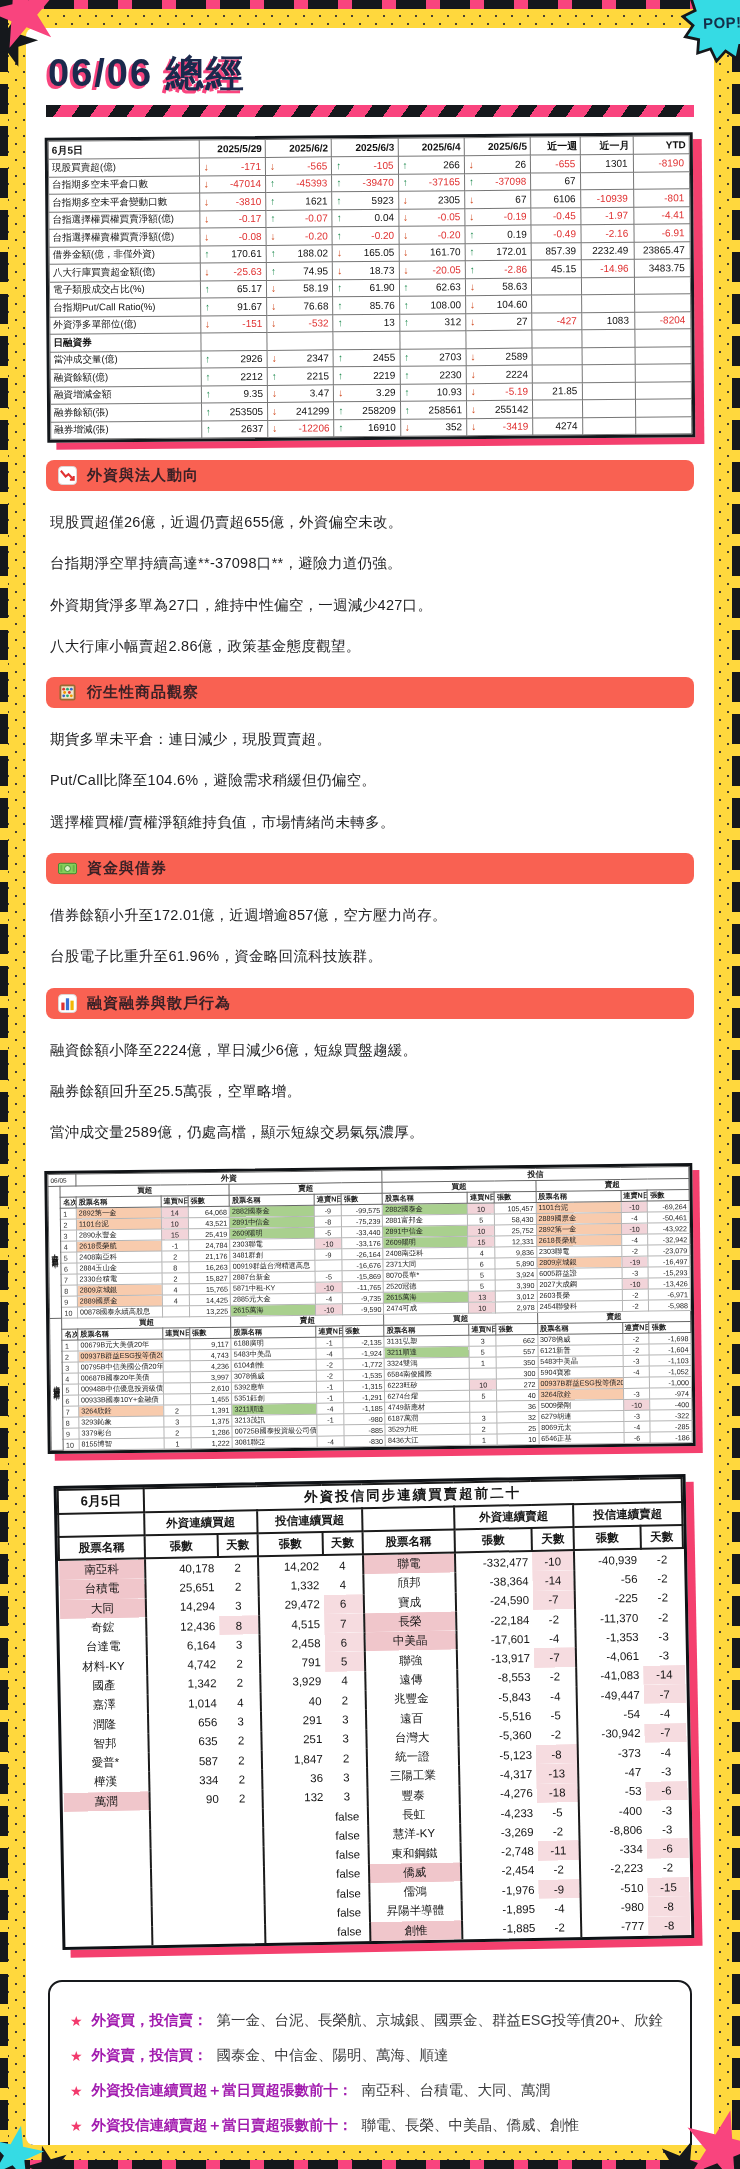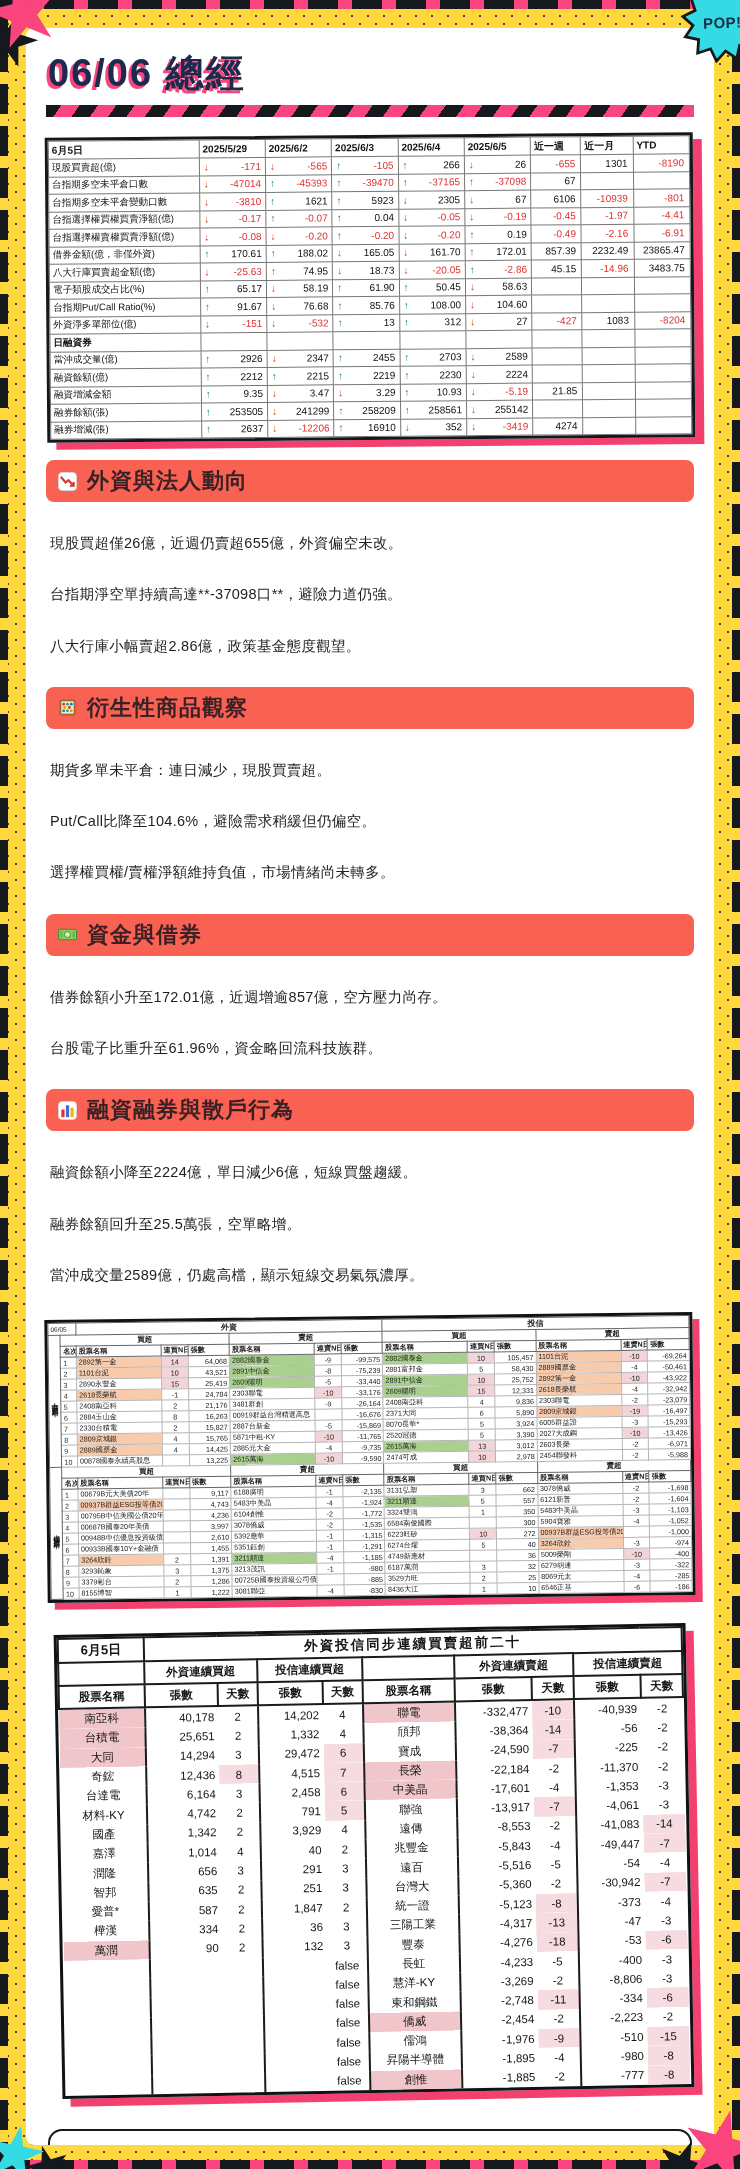--- a/index.html
+++ b/index.html
@@ -33,39 +33,39 @@
   .card{position:absolute;left:26px;right:26px;top:28px;bottom:24px;background:#ffffff;border-radius:8px;
         padding:16px 20px;box-sizing:border-box;z-index:3;overflow:hidden;}
   h1.title{margin:4px 0 6px 2px;font-size:38px;font-weight:900;color:#1b2a4d;letter-spacing:2px;
            text-shadow:-3px 3px 0 #f9447e;}
   .stripe{height:12px;width:100%;margin:0 0 18px 0;
           background:repeating-linear-gradient(-55deg,#f9447e 0 15px,#15181c 15px 30px);}
   
   .tblwrap{background:#fff;border:3px solid #14181c;box-shadow:9px 7px 0 #f4406e;transform:rotate(-0.5deg);}
   #macro{width:100%;border-collapse:collapse;font-size:10px;color:#111;table-layout:fixed;}
   #macro th,#macro td{border:1px solid #777;padding:1.5px 3px;height:13.5px;overflow:hidden;white-space:nowrap;}
-  #macro th.ch{font-weight:700;text-align:left;font-size:10px;}
+  #macro th.ch{font-weight:700;text-align:right;font-size:10px;}
   #macro th.l{text-align:left;}
   #macro td.lab{text-align:left;font-size:9.6px;}
   #macro td.lab.sec{font-weight:800;}
   #macro td.dc{padding:1.5px 4px;}
   #macro td.dc .cellflex{display:flex;justify-content:space-between;align-items:center;}
   #macro .ar{font-weight:900;font-size:10px;}
   #macro .ar.up{color:#1d8a4e;}
   #macro .ar.dn{color:#d14a1f;}
   #macro .v,#macro td.sum{text-align:right;}
   #macro td.sum{padding-right:5px;}
   #macro .neg{color:#e03131;}
   
   .secbar{display:flex;align-items:center;gap:10px;background:#f96152;border-radius:8px;
           padding:6px 12px;margin:20px 0 6px 0;}
   .secbar .secicon{width:19px;height:19px;display:inline-block;}
   .secbar .secicon svg{width:19px;height:19px;display:block;}
-  .secbar .sectitle{font-size:22px;font-weight:900;color:#3a2126;letter-spacing:1px;}
-  .para{font-size:14.5px;color:#1e1e20;margin:31px 4px;letter-spacing:0.3px;line-height:1.4;}
+  .secbar .sectitle{font-size:15px;font-weight:900;color:#3a2126;letter-spacing:1px;}
+  .para{font-size:14.5px;color:#1e1e20;margin:21px 4px;letter-spacing:0.3px;line-height:1.4;}
   
   .tblAwrap{background:#fff;border:3px solid #101316;box-shadow:7px 7px 0 #f4406e;transform:rotate(-0.7deg);
             margin:24px 0 30px 0;}
   #flow{width:100%;border-collapse:collapse;table-layout:fixed;font-size:7.2px;color:#222;}
   #flow th,#flow td{border:1px solid #b5b5b5;padding:0 2px;height:9.6px;overflow:hidden;white-space:nowrap;text-align:left;}
   #flow th{font-weight:700;border-color:#666;}
   #flow td.fdate{font-size:6.5px;border-color:#666;}
   #flow th.band{text-align:center;font-size:7.6px;}
   #flow th.big{font-size:8px;}
   #flow td.side{border-color:#666;background:#fff;}
@@ -417,21 +417,21 @@
             </td>
             <td class="dc">
               <span class="cellflex">
                 <span class="ar up">↑</span>
                 <span class="v">61.90</span>
               </span>
             </td>
             <td class="dc">
               <span class="cellflex">
                 <span class="ar up">↑</span>
-                <span class="v">50.45</span>
+                <span class="v">62.63</span>
               </span>
             </td>
             <td class="dc">
               <span class="cellflex">
                 <span class="ar dn">↓</span>
                 <span class="v">58.63</span>
               </span>
             </td>
             <td class="sum"></td>
             <td class="sum"></td>
@@ -710,20 +710,21 @@
           <svg viewBox="0 0 20 20">
             <rect x="0.5" y="0.5" width="19" height="19" rx="4" fill="#fff" stroke="#d8d8d8"></rect>
             <polyline points="3,5 8,11 11,8.5 16,14" stroke="#e03131" stroke-width="2.2" fill="none"></polyline>
             <polyline points="12.5,14.5 16.5,14.5 16.5,10.5" stroke="#e03131" stroke-width="2.2" fill="none"></polyline>
           </svg>
         </span>
         <span class="sectitle">外資與法人動向</span>
       </div>
       <div class="para">現股買超僅26億，近週仍賣超655億，外資偏空未改。</div>
       <div class="para">台指期淨空單持續高達**-37098口**，避險力道仍強。</div>
+      <div class="para">外資期貨淨多單為27口，維持中性偏空，一週減少427口。</div>
       <div class="para">八大行庫小幅賣超2.86億，政策基金態度觀望。</div>
       <div class="secbar">
         <span class="secicon">
           <svg viewBox="0 0 20 20">
             <rect x="1.5" y="1.5" width="17" height="17" rx="2.5" fill="#9a6a33"></rect>
             <rect x="3.5" y="3.5" width="13" height="13" fill="#f3e7cc"></rect>
             <circle cx="6" cy="6.5" r="1.5" fill="#d33"></circle>
             <circle cx="10" cy="6.5" r="1.5" fill="#2a7"></circle>
             <circle cx="14" cy="6.5" r="1.5" fill="#36c"></circle>
             <circle cx="7" cy="10" r="1.5" fill="#e90"></circle>

